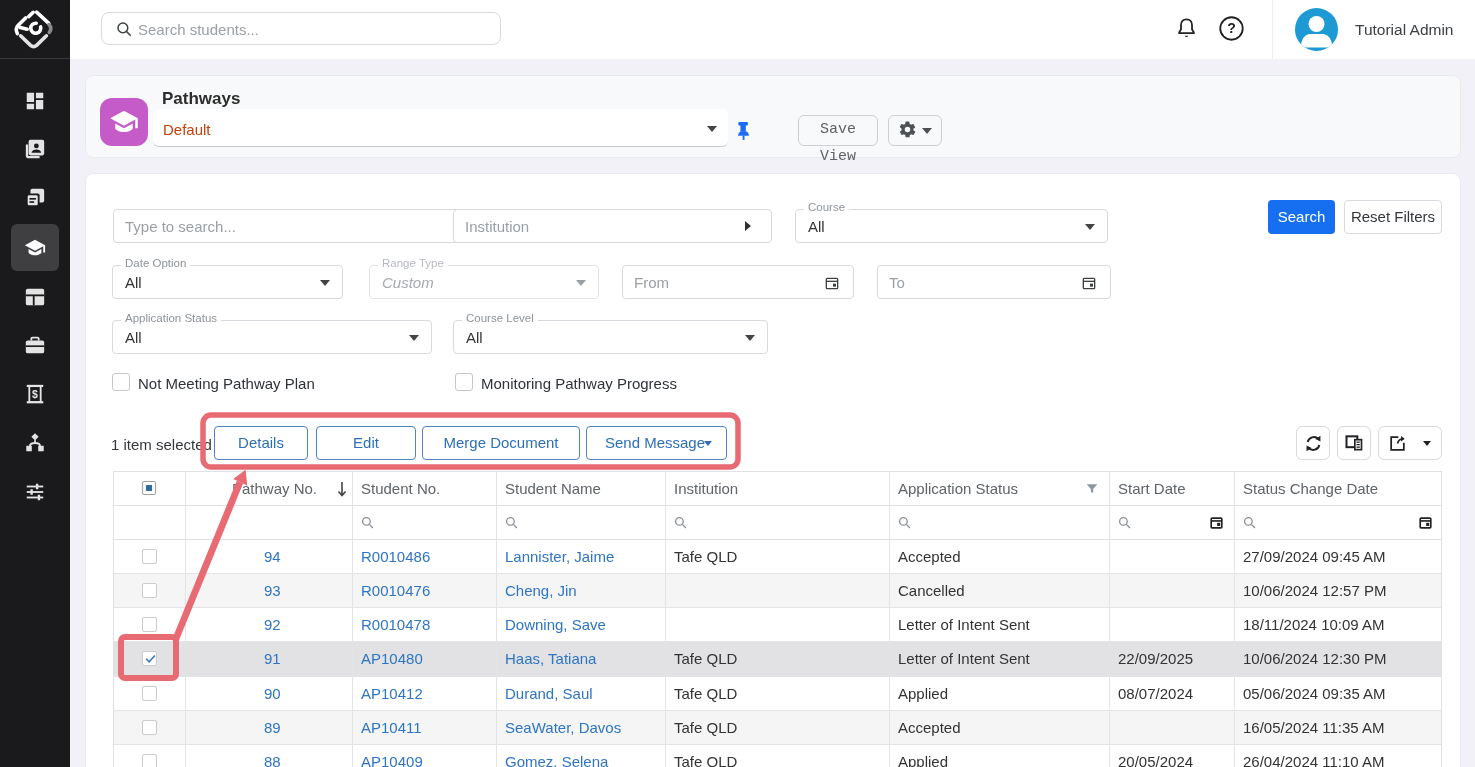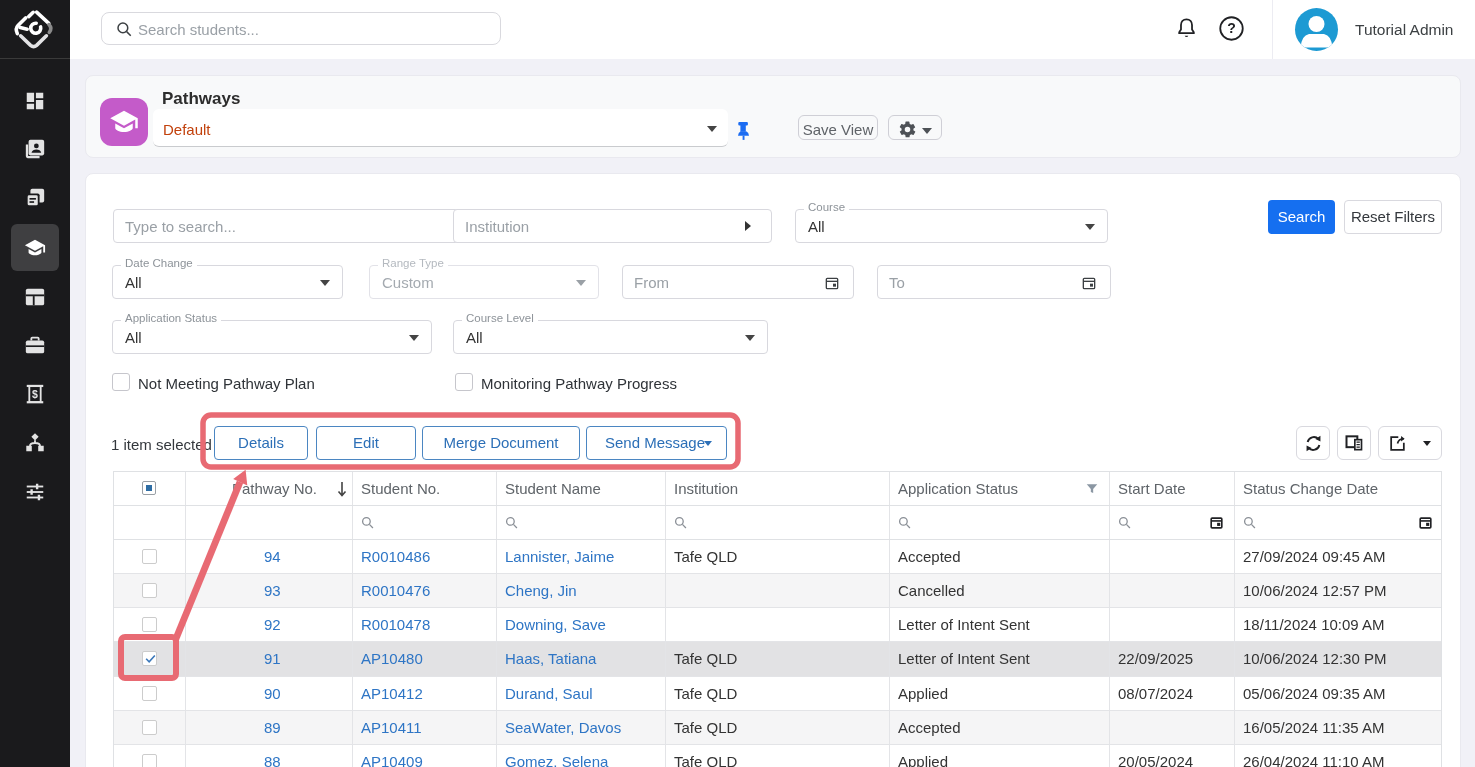--- a/index.html
+++ b/index.html
@@ -25,34 +25,34 @@
   #card2 { top:173px; height:700px; }
 
   
   #picon { position:absolute; left:14px; top:22px; width:48px; height:48px; border-radius:12px; background:#c45bc9; }
   #ptitle { position:absolute; left:76px; top:13px; font-size:17px; font-weight:bold; color:#2d2d2d; }
   #pselect { position:absolute; left:67px; top:33px; width:575px; height:38px; background:#fff; border-bottom:1px solid #c9cbce; border-radius:6px; }
   #pselect .val { position:absolute; left:10px; top:12px; font-size:15px; color:#c2410c; }
   .caret-dn { display:inline-block; width:0; height:0; border-left:5px solid transparent; border-right:5px solid transparent; border-top:6px solid #444; }
   #pselect .c { position:absolute; right:11px; top:17px; }
   #pinicon { position:absolute; left:652px; top:46px; }
-  .btn-light { position:absolute; height:25px; background:transparent; border:1px solid #cfcfd6; border-radius:6px; font-size:15px; color:#5f6368; text-align:center; }
+  .btn-light { position:absolute; height:31px; background:transparent; border:1px solid #cfcfd6; border-radius:6px; font-size:15px; color:#5f6368; text-align:center;font-family:Liberation Mono, monospace; }
   #saveview { left:712px; top:39px; width:80px; line-height:27px; }
   #gearbtn { left:802px; top:39px; width:54px; }
 
   
   .tinput { position:absolute; height:34px; border:1px solid #d8d8de; border-radius:4px; background:#fff; }
   .tinput .ph { position:absolute; left:11px; top:8px; font-size:15px; color:#9aa0a6; }
   .fsel { position:absolute; height:34px; border:1px solid #d8d8de; border-radius:4px; background:#fff; }
   .fsel .lbl { position:absolute; left:8px; top:-9px; font-size:11.5px; color:#8d9399; background:#fff; padding:0 4px; }
   .fsel .val { position:absolute; left:12px; top:8px; font-size:15px; color:#333; }
   .fsel .c { position:absolute; right:12px; top:14px; }
   .fsel.dis { border-color:#e2e2e8; }
   .fsel.dis .lbl { color:#b4b9bf; }
-  .fsel.dis .val { color:#a4aab0; }
+  .fsel.dis .val { color:#a4aab0;font-style:italic; }
   .fsel.dis .c { border-top-color:#9aa0a6; }
 
   #f-search { left:27px; top:35px; width:350px; }
   #f-inst   { left:367px; top:35px; width:319px; }
   #f-course { left:709px; top:35px; width:313px; }
   #f-dateopt{ left:26px; top:91px; width:231px; }
   #f-range  { left:283px; top:91px; width:230px; }
   #f-from   { left:536px; top:91px; width:232px; }
   #f-to     { left:791px; top:91px; width:234px; }
   #f-appst  { left:26px; top:146px; width:320px; }
@@ -222,21 +222,21 @@
       <span class="ph">Institution</span>
     <span style="position:absolute;right:20px;top:11px;width:0;height:0;border-top:5px solid transparent;border-bottom:5px solid transparent;border-left:6px solid #333"></span>
   </div>
   <div class="fsel" id="f-course">
       <span class="lbl">Course</span>
       <span class="val">All</span>
       <span class="caret-dn c"></span>
     </div>
 
   <div class="fsel" id="f-dateopt">
-      <span class="lbl">Date Change</span>
+      <span class="lbl">Date Option</span>
       <span class="val">All</span>
       <span class="caret-dn c"></span>
     </div>
   <div class="fsel dis" id="f-range">
       <span class="lbl">Range Type</span>
       <span class="val">Custom</span>
       <span class="caret-dn c" style="border-top-color:#9aa0a6"></span>
     </div>
   <div class="tinput" id="f-from">
       <span class="ph">From</span>

